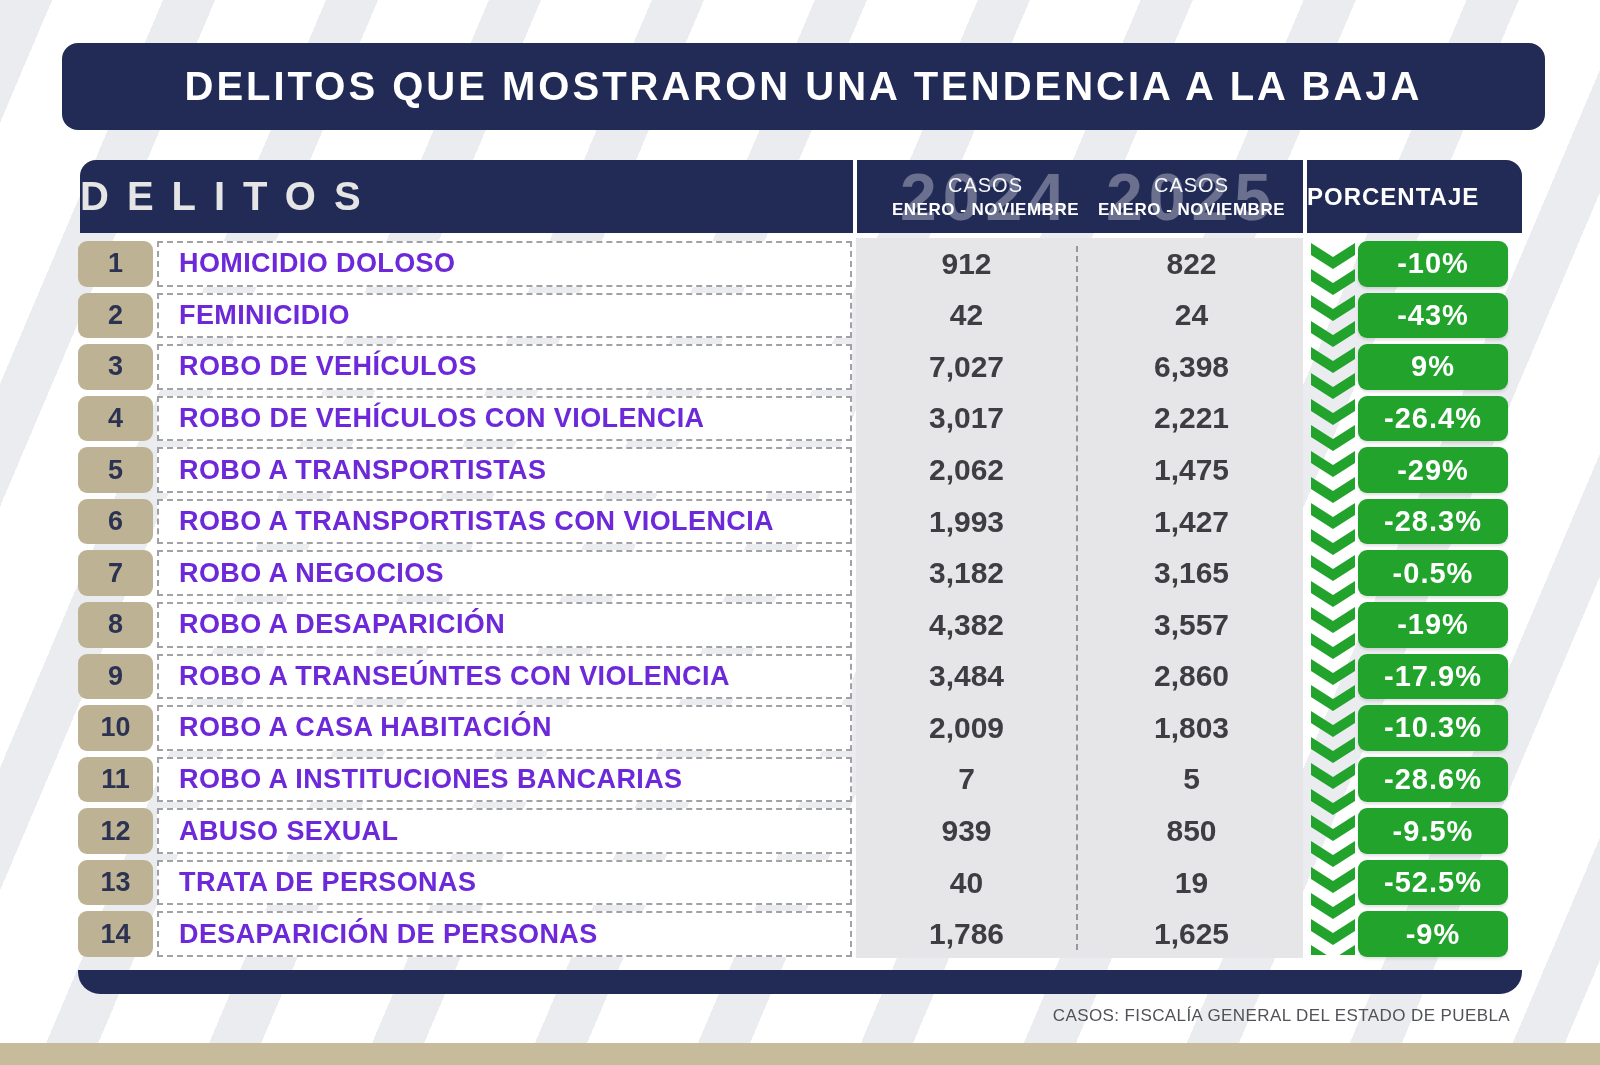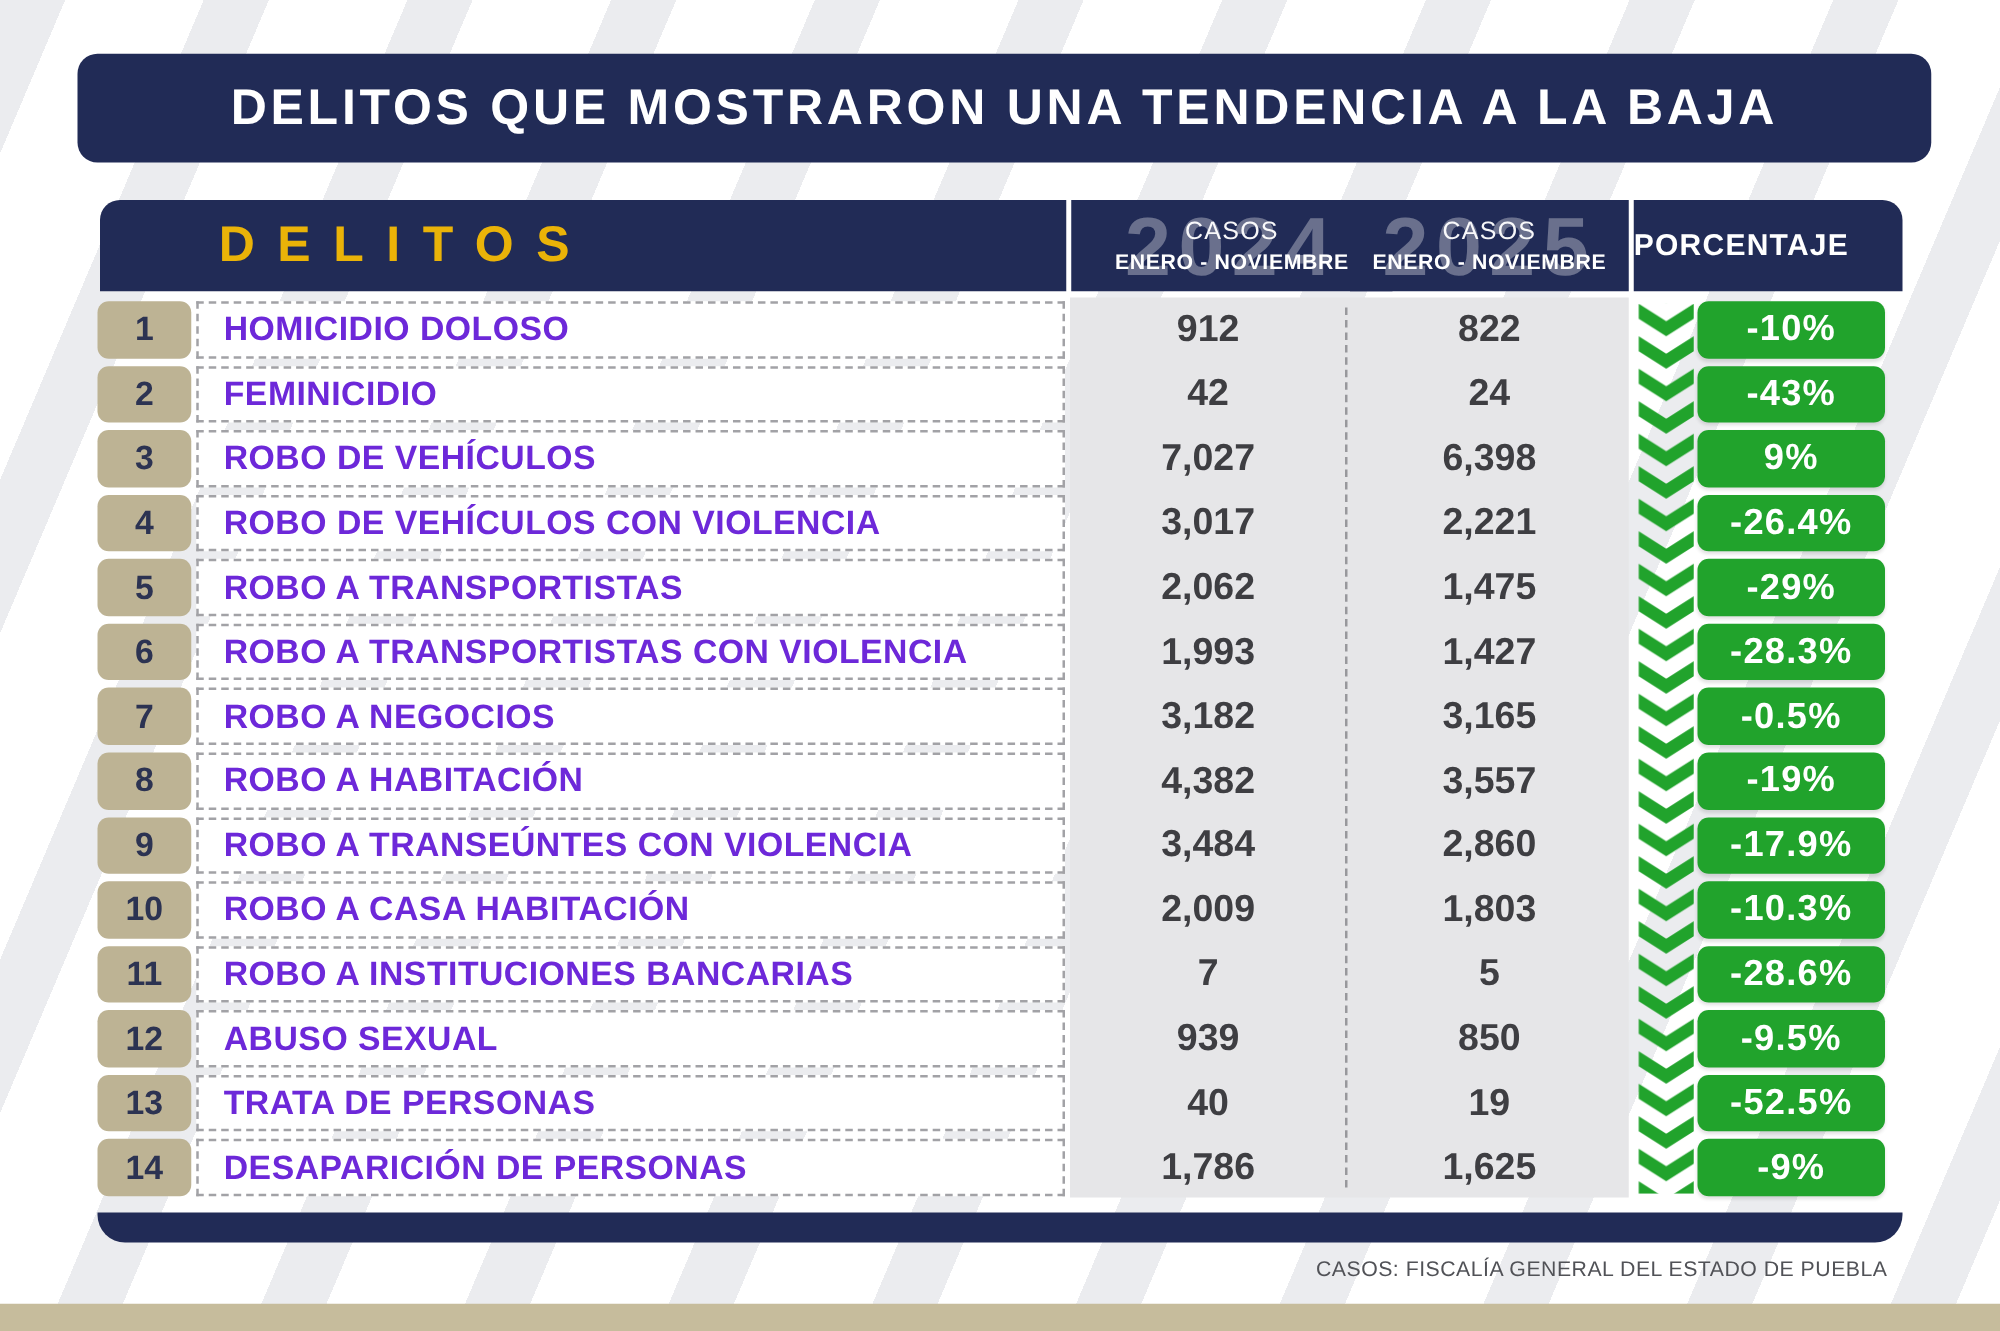--- a/index.html
+++ b/index.html
@@ -14,21 +14,21 @@
     position:absolute;left:62px;top:43px;width:1483px;height:87px;
     background:var(--navy);border-radius:16px;
     display:flex;align-items:center;justify-content:center;
   }
   .title-bar span{
     color:#ffffff;font-size:40px;font-weight:800;letter-spacing:3px;white-space:nowrap;
   }
   
   .hblock{position:absolute;top:160px;height:73px;background:var(--navy);}
   .h-delitos{left:80px;width:773px;border-radius:16px 0 0 0;display:flex;align-items:center;}
-  .h-delitos span{color:#eab308;font-size:40px;font-weight:800;letter-spacing:18px;padding-left:95px;white-space:nowrap;}
+  .h-delitos span{color:#e5e5e5;font-size:40px;font-weight:800;letter-spacing:18px;white-space:nowrap;}
   .h-casos{display:flex;flex-direction:column;align-items:center;justify-content:center;overflow:hidden;}
   .h-casos-1{left:857px;width:257px;}
   .h-casos-2{left:1080px;width:223px;}
   .h-casos .ghost{
     position:absolute;inset:0;display:flex;align-items:center;justify-content:center;
     font-size:66px;font-weight:800;letter-spacing:6px;color:rgba(255,255,255,0.33);z-index:0;
   }
   .h-casos .l1{position:relative;z-index:1;color:rgba(255,255,255,0.96);font-size:20px;font-weight:400;letter-spacing:1px;}
   .h-casos .l2{position:relative;z-index:1;color:#fff;font-size:17px;font-weight:700;letter-spacing:0.5px;margin-top:3px;white-space:nowrap;}
   .h-pct{left:1307px;width:215px;border-radius:0 16px 0 0;display:flex;align-items:center;}
@@ -165,21 +165,21 @@
   <div class="row">
     <div class="cell cell-num">7</div>
     <div class="cell cell-name">ROBO A NEGOCIOS</div>
     <div class="cell cell-v1">3,182</div>
     <div class="cell cell-v2">3,165</div>
     <div class="cell cell-badge">-0.5%</div>
   </div>
 
   <div class="row">
     <div class="cell cell-num">8</div>
-    <div class="cell cell-name">ROBO A HABITACIÓN</div>
+    <div class="cell cell-name">ROBO A DESAPARICIÓN</div>
     <div class="cell cell-v1">4,382</div>
     <div class="cell cell-v2">3,557</div>
     <div class="cell cell-badge">-19%</div>
   </div>
 
   <div class="row">
     <div class="cell cell-num">9</div>
     <div class="cell cell-name">ROBO A TRANSEÚNTES CON VIOLENCIA</div>
     <div class="cell cell-v1">3,484</div>
     <div class="cell cell-v2">2,860</div>

